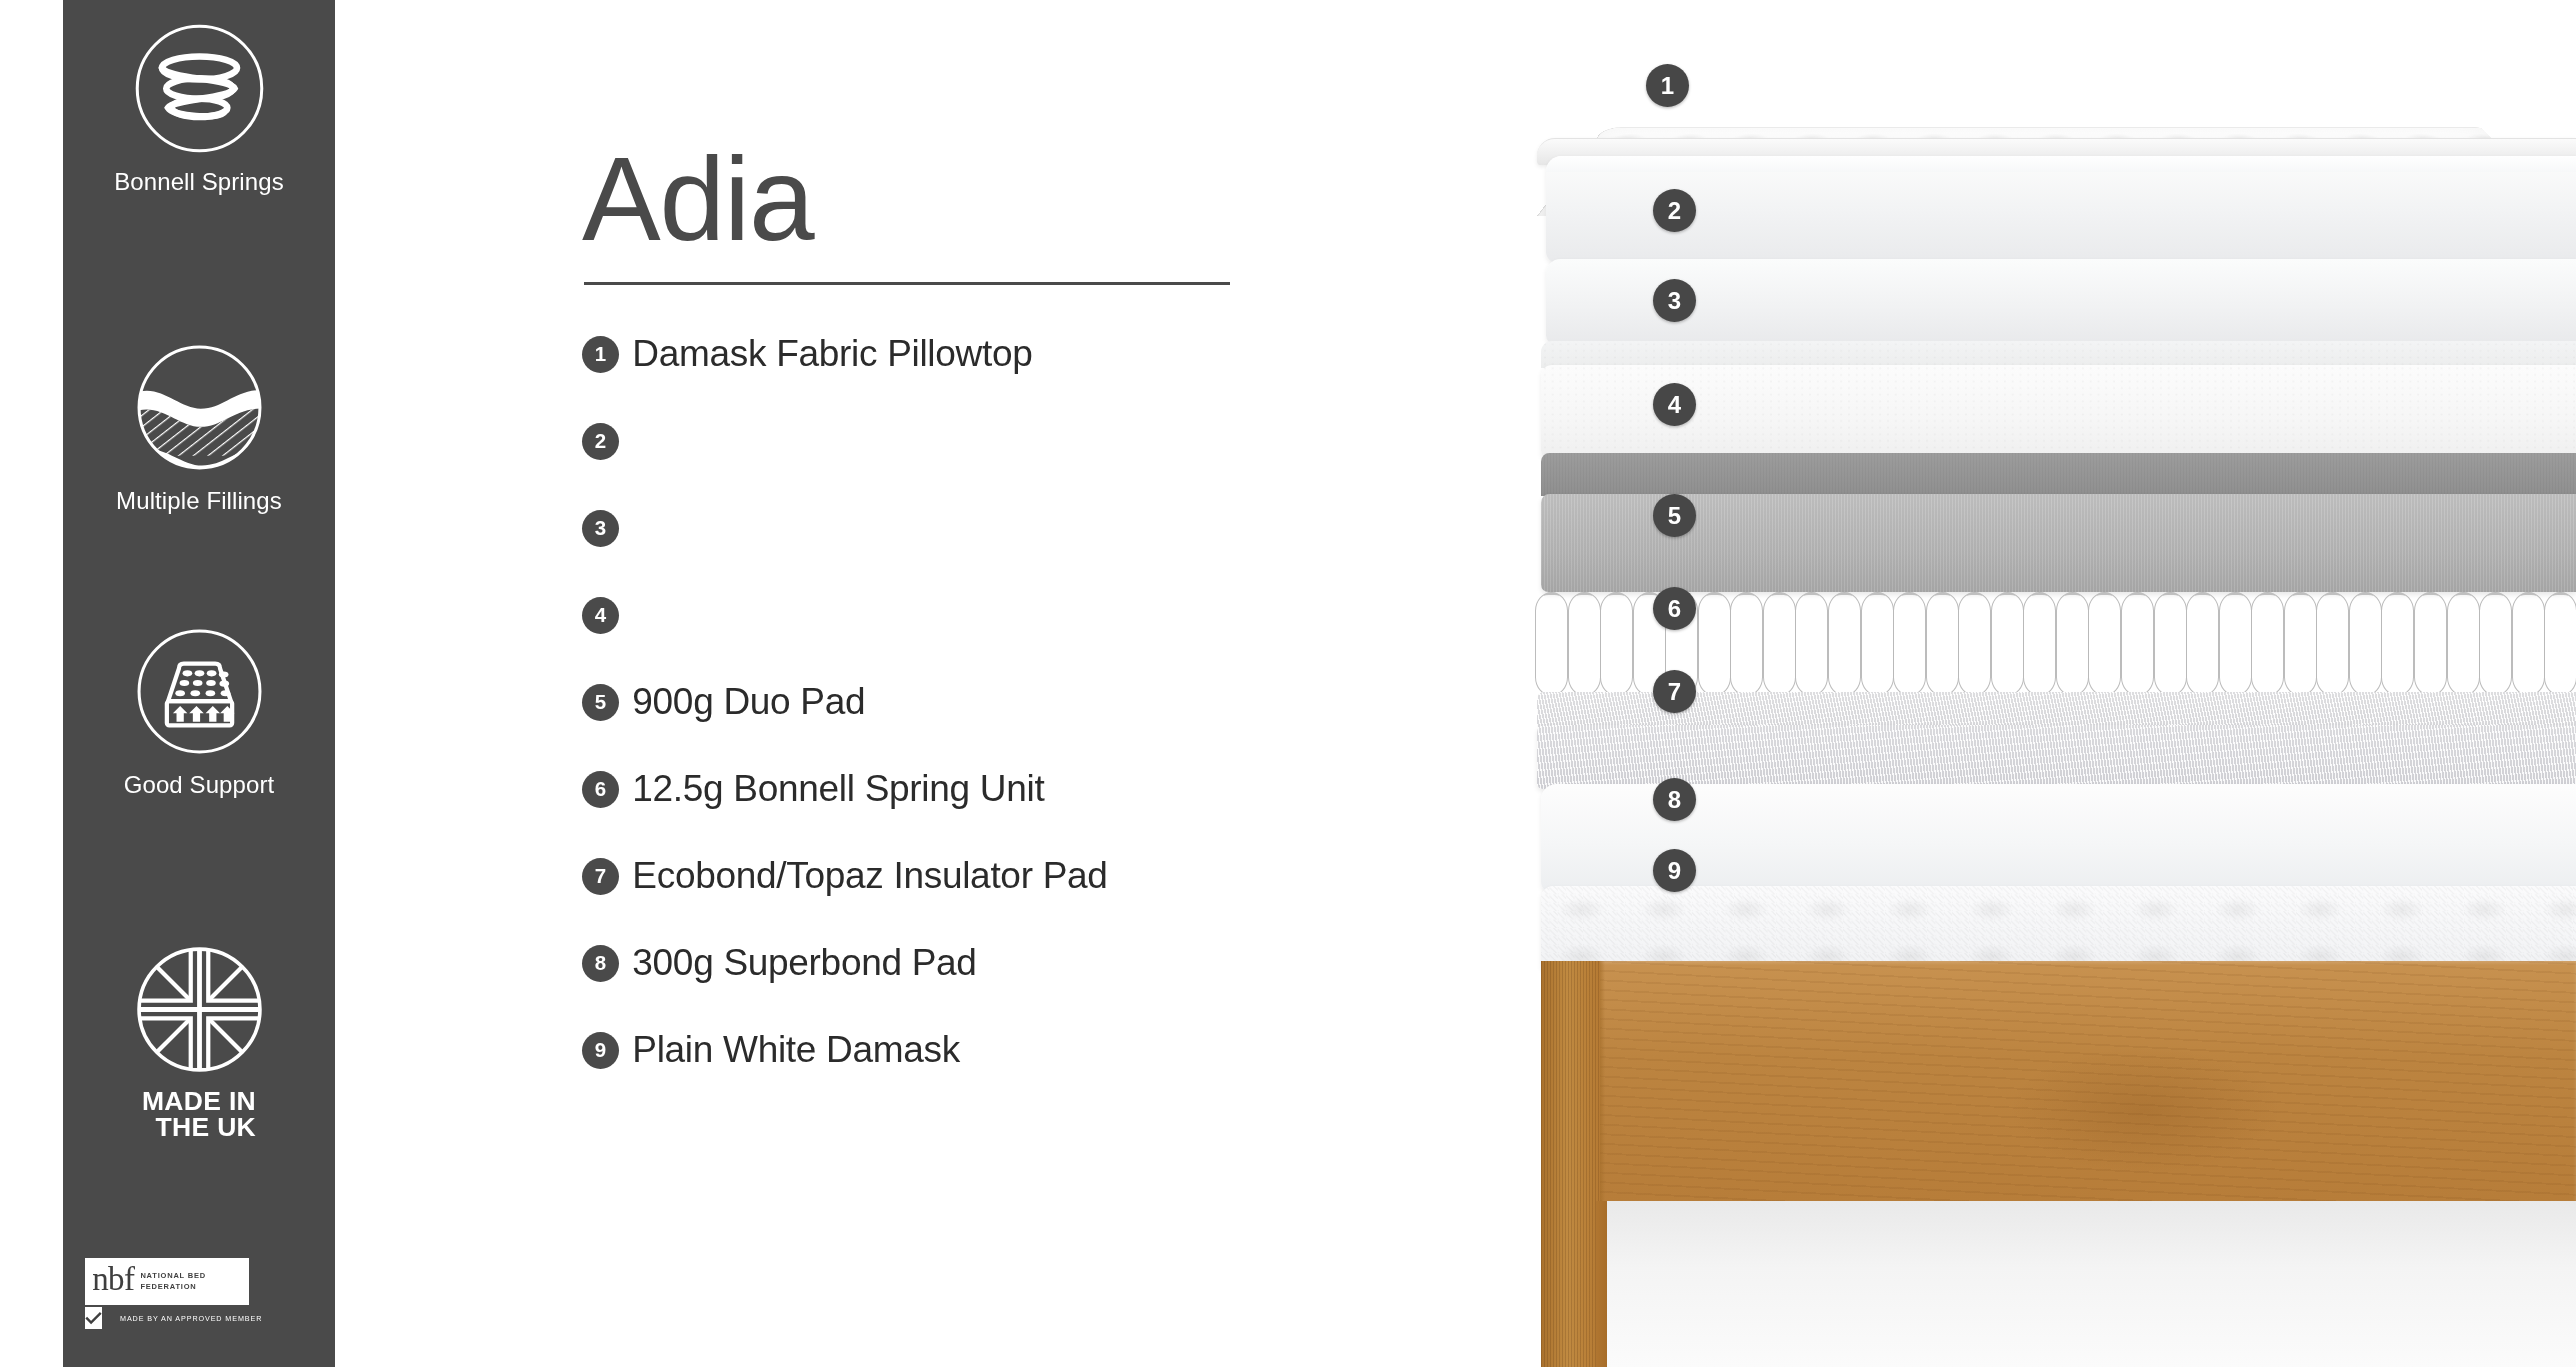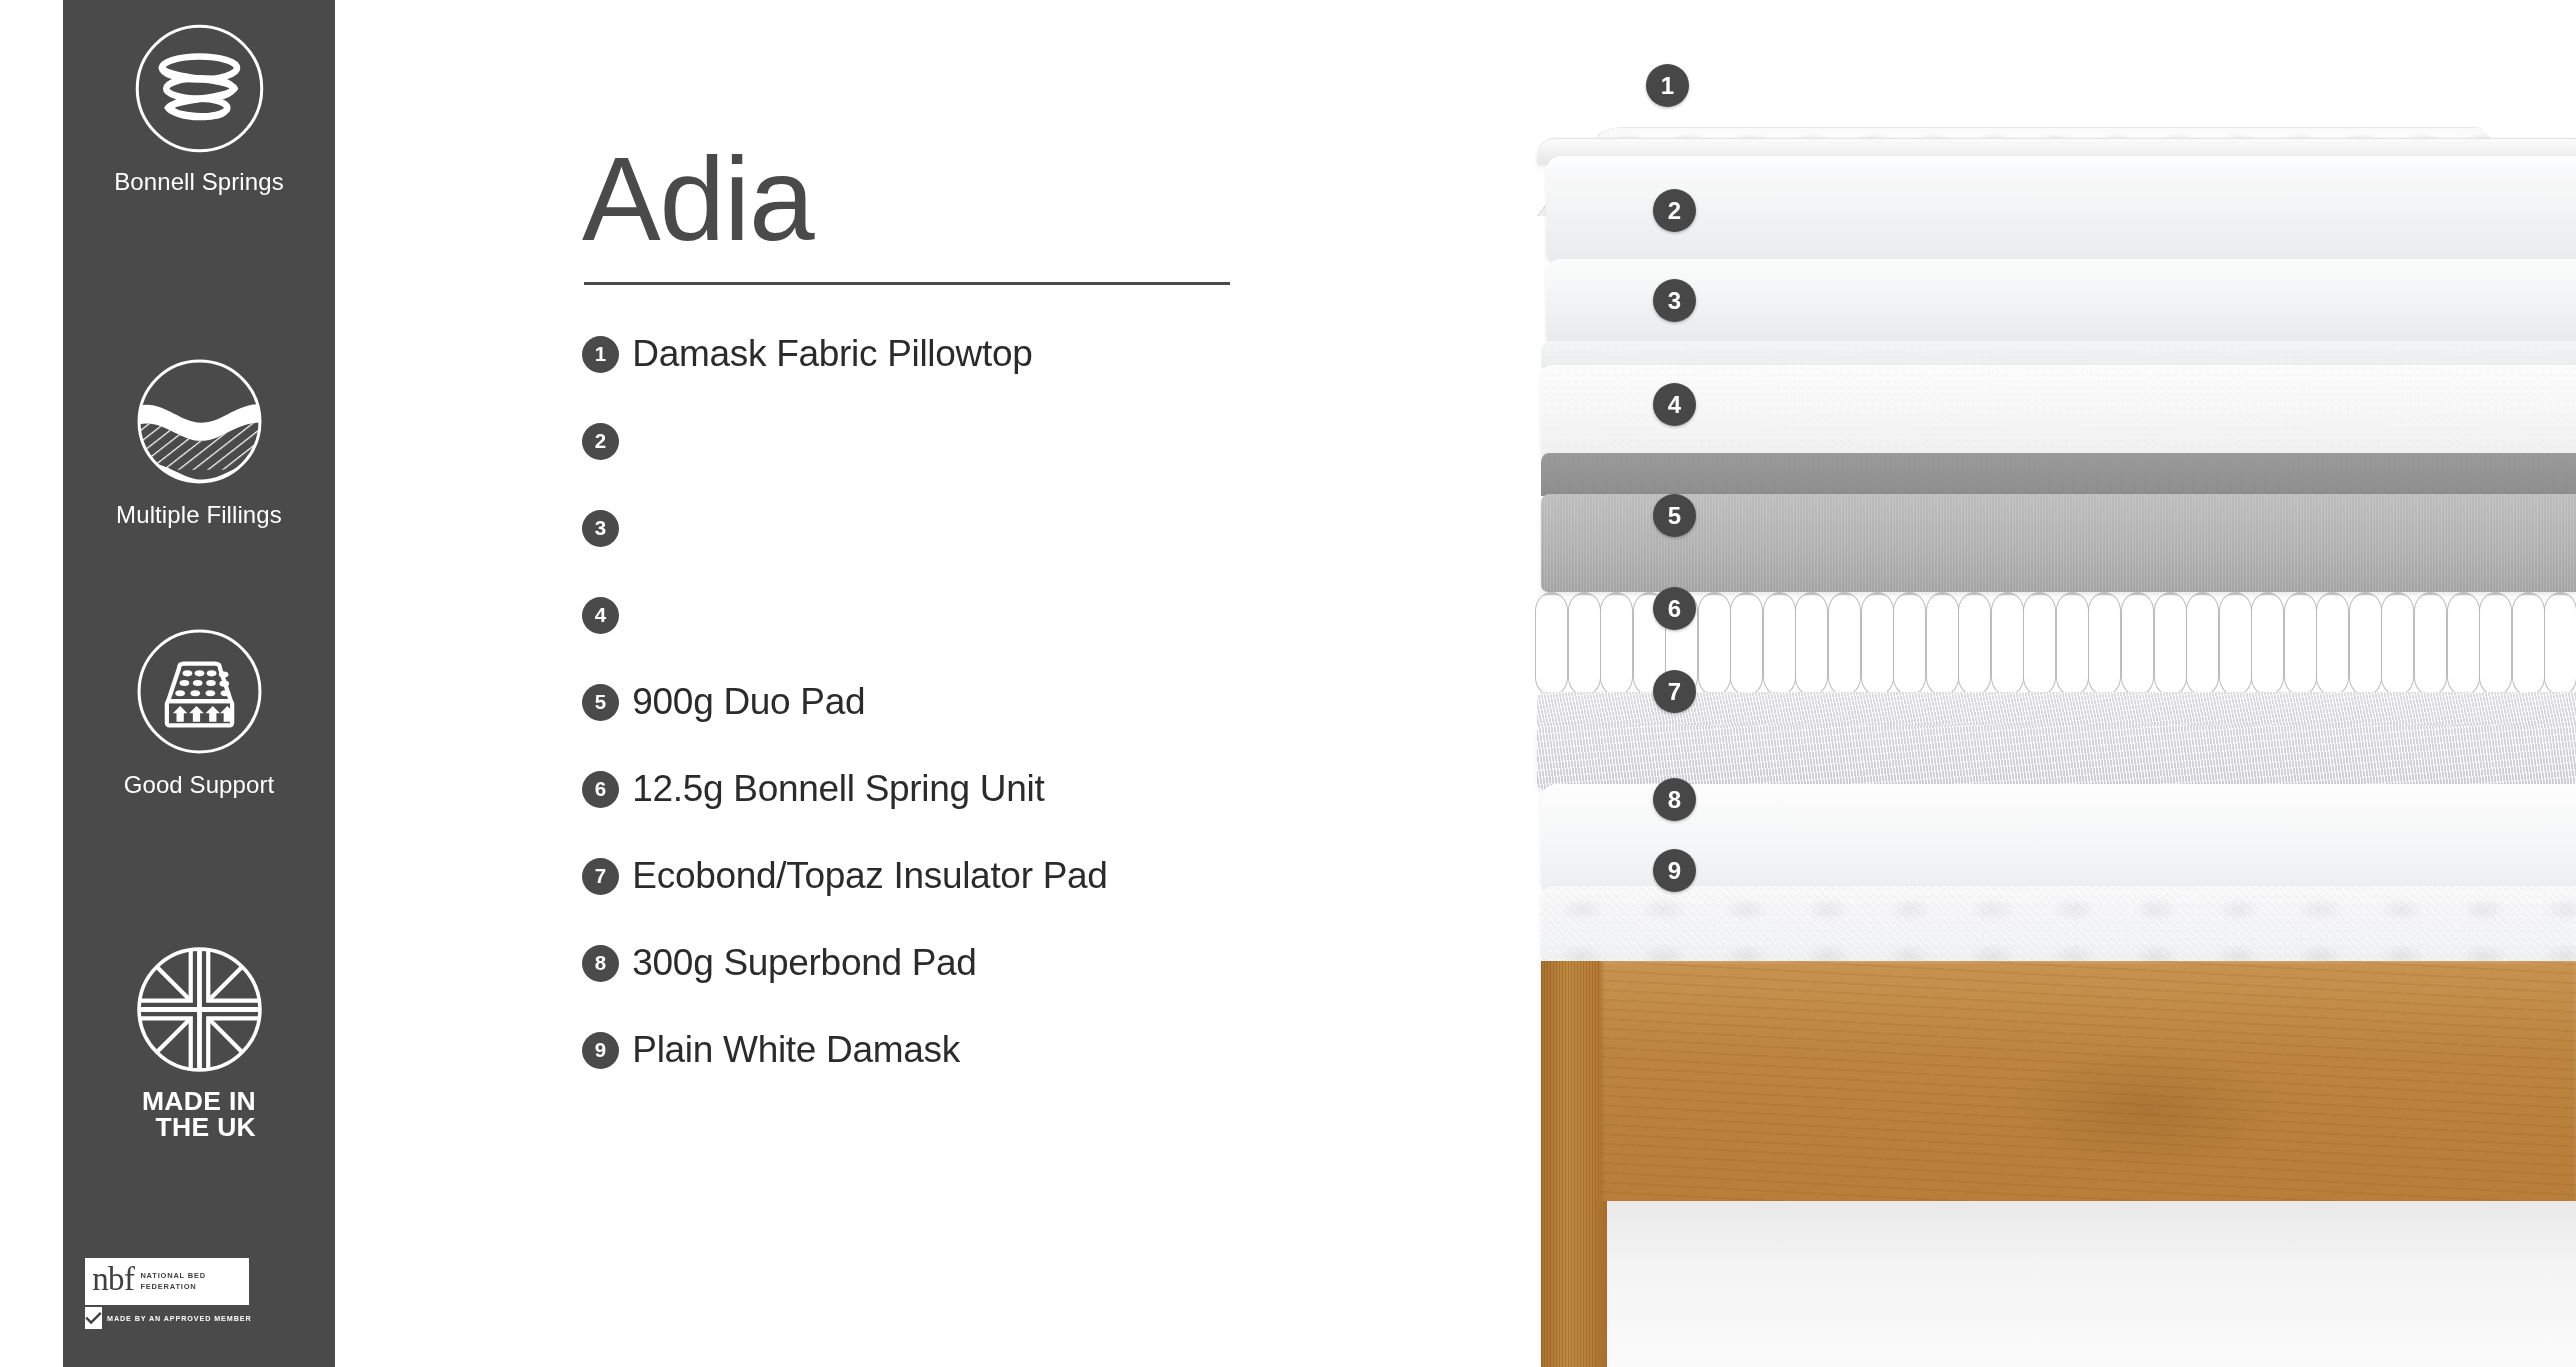--- a/index.html
+++ b/index.html
@@ -42,22 +42,22 @@
   #nbf-words{ font-size:7.5px; font-weight:700; color:#3f3f3f; letter-spacing:0.8px; line-height:1.35;}
   #nbf-bot{
     height:24px; background:#4a4a4a; display:flex; align-items:center;
     border-top:2.4px solid #4a4a4a;
   }
   #nbf-check{
     width:28px; height:100%; background:#ffffff;
     display:flex; align-items:center; justify-content:center;
   }
   #nbf-approved{
-    color:#ffffff; font-size:7.2px; font-weight:700; letter-spacing:0.9px;
-    padding-left:5px; white-space:nowrap;
+    color:#ffffff; font-size:7.2px; font-weight:400; letter-spacing:0.9px;
+    padding-left:18px; white-space:nowrap;
   }
   #madeuk-text{
     color:#fff; font-weight:800; font-size:26.5px; line-height:0.98;
     text-align:right; letter-spacing:0.3px; margin-top:8.4px;
   }
 
   
   #content{ position:absolute; left:582px; top:0; width:844px; height:1368px; }
   #title{
     position:absolute; top:140px; left:0;
@@ -280,21 +280,21 @@
           <ellipse cx="110" cy="76" rx="62" ry="19"></ellipse>
           <ellipse cx="110" cy="110" rx="55" ry="17"></ellipse>
           <ellipse cx="110" cy="142" rx="46" ry="15"></ellipse>
         </g>
         <path d="M48 76 C60 96 160 92 168 110 C158 128 68 126 58 142 C68 158 140 160 150 150" fill="none" stroke="#fff" stroke-width="11" stroke-linecap="round"></path>
       </svg>
     </span>
     <span class="feat-label">Bonnell Springs</span>
   </div>
 
-  <div class="feature" style="top:355px">
+  <div class="feature" style="top:341px">
     <span class="feat-icon">
       <svg width="133" height="133" viewBox="0 0 220 220">
         <defs>
           <clipPath id="cpF">
               <circle cx="110" cy="110" r="100"></circle>
             </clipPath>
           <pattern id="hatch" width="15" height="15" patternUnits="userSpaceOnUse" patternTransform="rotate(52)">
             <rect width="15" height="15" fill="none"></rect>
             <line x1="0" y1="0" x2="0" y2="15" stroke="#fff" stroke-width="4"></line>
           </pattern>

